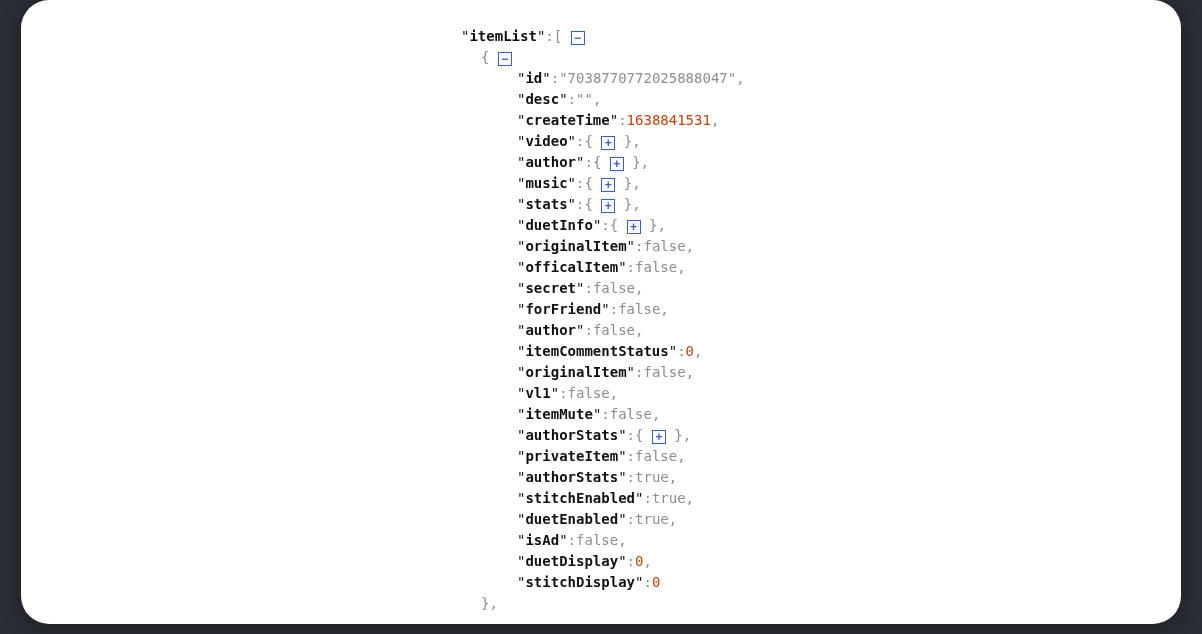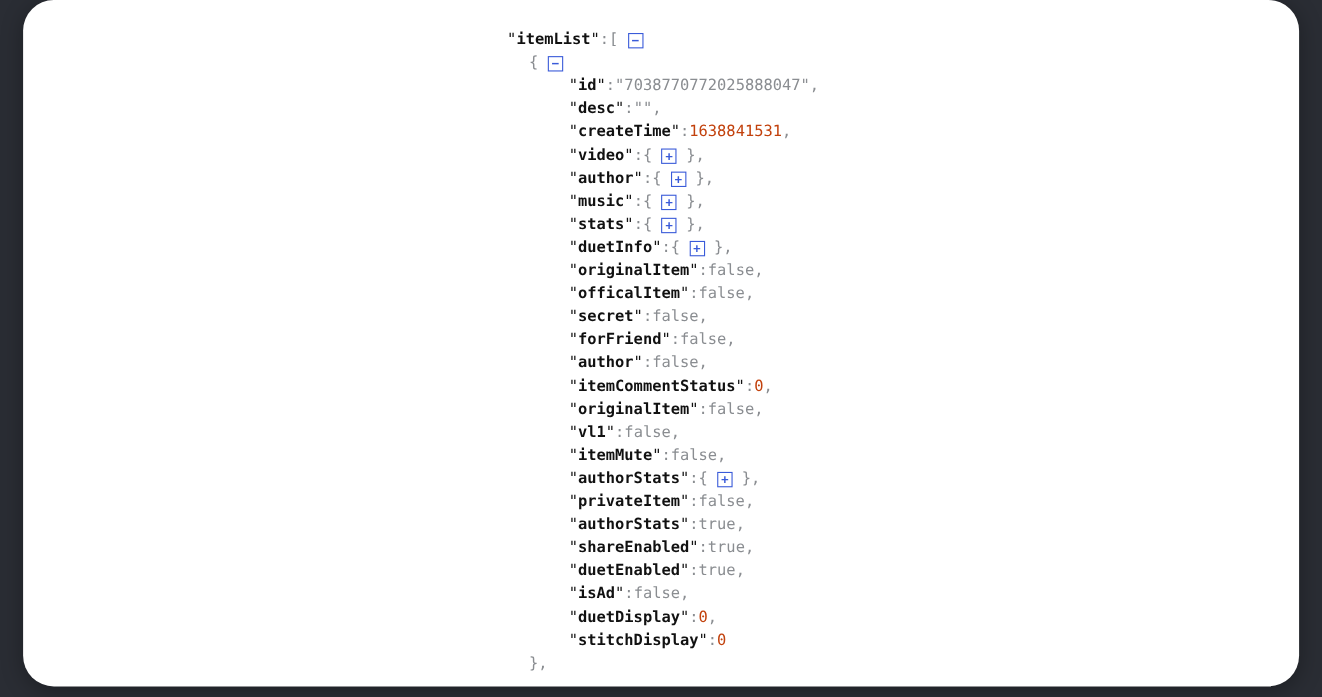--- a/index.html
+++ b/index.html
@@ -97,21 +97,21 @@
   <div class="json-line indent-2"><span class="punc">"</span><span class="key">vl1</span><span class="punc">"</span><span class="punc2">:</span><span class="bool">false</span><span class="punc2">,</span></div>
 
   <div class="json-line indent-2"><span class="punc">"</span><span class="key">itemMute</span><span class="punc">"</span><span class="punc2">:</span><span class="bool">false</span><span class="punc2">,</span></div>
 
   <div class="json-line indent-2"><span class="punc">"</span><span class="key">authorStats</span><span class="punc">"</span><span class="punc2">:{ </span><span class="toggle-box">+</span><span class="punc2"> },</span></div>
 
   <div class="json-line indent-2"><span class="punc">"</span><span class="key">privateItem</span><span class="punc">"</span><span class="punc2">:</span><span class="bool">false</span><span class="punc2">,</span></div>
 
   <div class="json-line indent-2"><span class="punc">"</span><span class="key">authorStats</span><span class="punc">"</span><span class="punc2">:</span><span class="bool">true</span><span class="punc2">,</span></div>
 
-  <div class="json-line indent-2"><span class="punc">"</span><span class="key">shareEnabled</span><span class="punc">"</span><span class="punc2">:</span><span class="bool">true</span><span class="punc2">,</span></div>
+  <div class="json-line indent-2"><span class="punc">"</span><span class="key">stitchEnabled</span><span class="punc">"</span><span class="punc2">:</span><span class="bool">true</span><span class="punc2">,</span></div>
 
   <div class="json-line indent-2"><span class="punc">"</span><span class="key">duetEnabled</span><span class="punc">"</span><span class="punc2">:</span><span class="bool">true</span><span class="punc2">,</span></div>
 
   <div class="json-line indent-2"><span class="punc">"</span><span class="key">isAd</span><span class="punc">"</span><span class="punc2">:</span><span class="bool">false</span><span class="punc2">,</span></div>
 
   <div class="json-line indent-2"><span class="punc">"</span><span class="key">duetDisplay</span><span class="punc">"</span><span class="punc2">:</span><span class="num">0</span><span class="punc2">,</span></div>
 
   <div class="json-line indent-2"><span class="punc">"</span><span class="key">stitchDisplay</span><span class="punc">"</span><span class="punc2">:</span><span class="num">0</span></div>
 
   <div class="json-line indent-1b"><span class="punc2">},</span></div>

